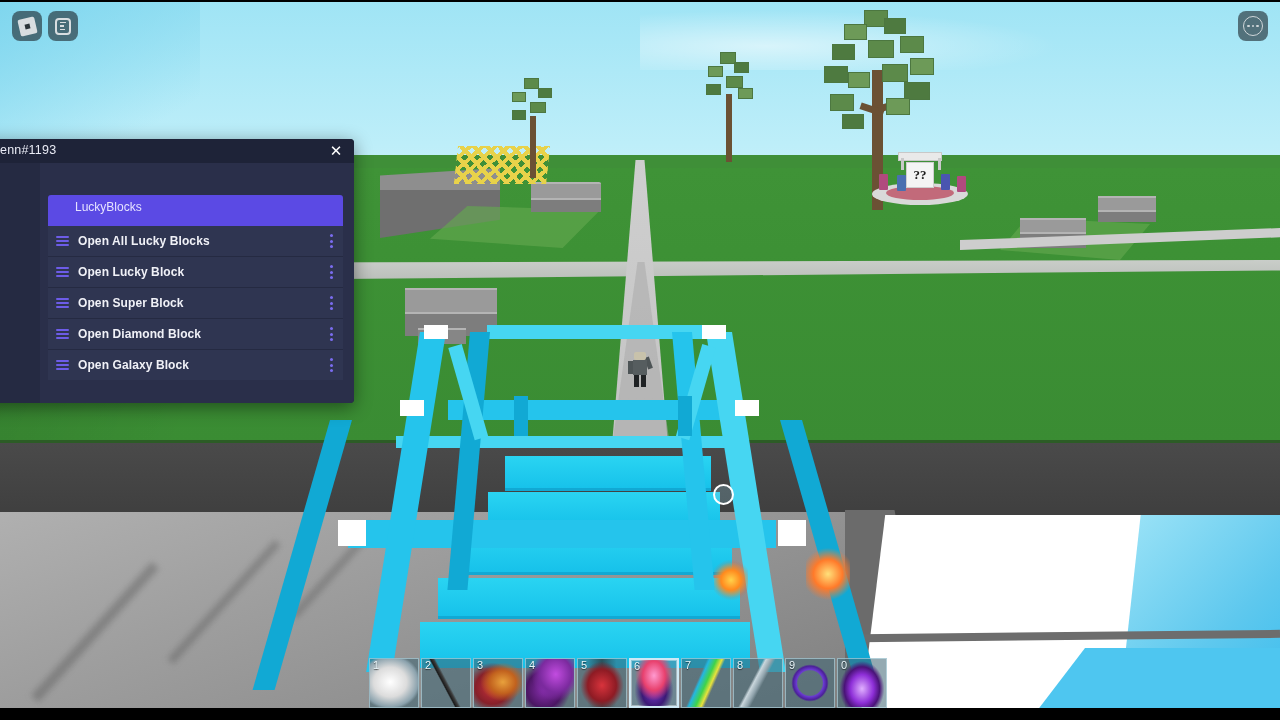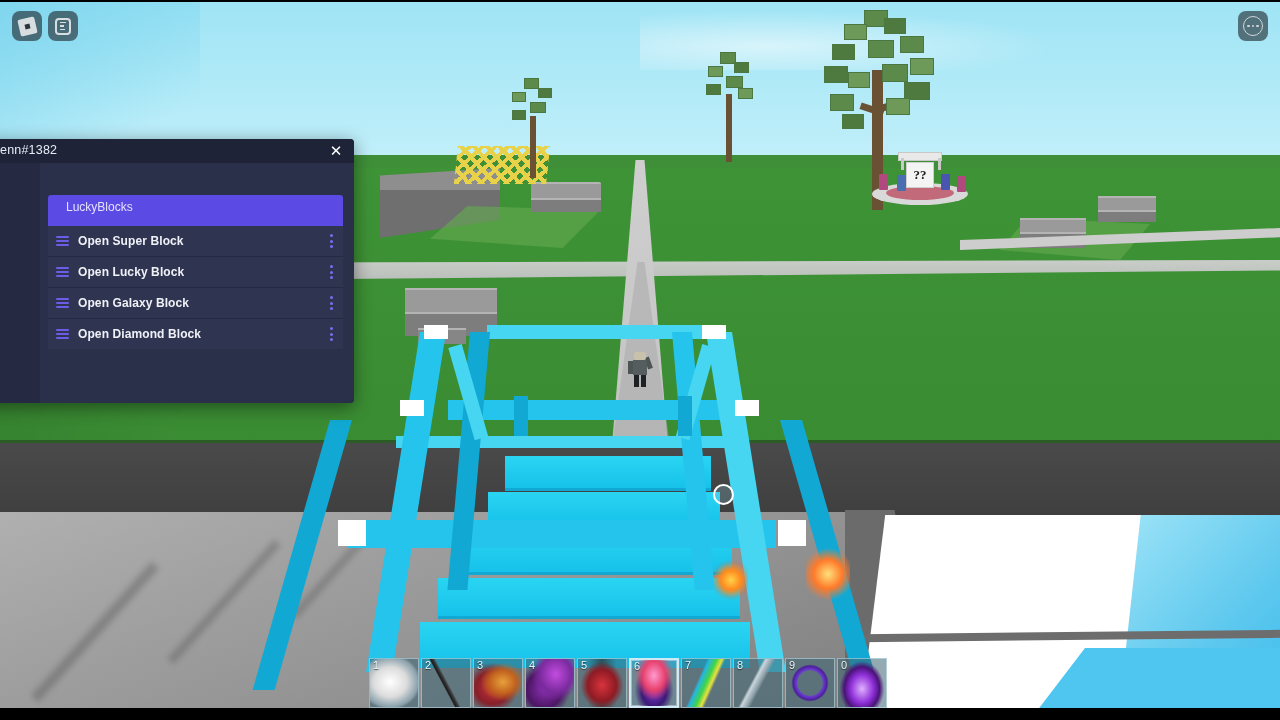--- a/index.html
+++ b/index.html
@@ -279,21 +279,21 @@
   .hub-content {
     position: absolute; left: 96px; top: 0px;
     width: 314px; height: 240px;
     background: #2a2f4a;
   }
   .hub-header-btn {
     position: absolute; left: 8px; top: 32px;
     width: 295px; height: 36px;
     background: #5b4ae4; border-radius: 3px;
     color: #e5e2ff; font-size: 12px; line-height: 24px;
-    padding-left: 18px; box-sizing: border-box; cursor: pointer;
+    padding-left: 27px; box-sizing: border-box; cursor: pointer;
   }
   .hub-list { position: absolute; left: 8px; top: 63px; width: 295px; }
   .hub-item {
     position: relative; height: 30px;
     background: #2f3551;
     border-bottom: 1px solid #252a42;
     display: flex; align-items: center;
     cursor: pointer;
   }
   .hub-item:last-child { border-bottom: none; }
@@ -561,35 +561,35 @@
   <div class="topbar-icon" id="rbx-chat">
     <div class="rbx-chat-shape">
         <b></b>
         <b></b>
         <b></b>
       </div>
   </div>
 
   <div id="hub-panel">
     <div class="hub-title-bar">
-      <div class="hub-title">enn#1382</div>
+      <div class="hub-title">enn#1193</div>
       <div class="hub-close">✕</div>
     </div>
     <div class="hub-body">
 
       <div class="hub-content">
         <div class="hub-header-btn">LuckyBlocks</div>
         <div class="hub-list" id="hub-list">
             <div class="hub-item">
               <div class="hub-item-drag">
                 <i></i>
                 <i></i>
                 <i></i>
               </div>
-              <div class="hub-item-label">Open Super Block</div>
+              <div class="hub-item-label">Open All Lucky Blocks</div>
               <div class="hub-item-dots">
                 <i></i>
                 <i></i>
                 <i></i>
               </div>
             </div>
             <div class="hub-item">
               <div class="hub-item-drag">
                 <i></i>
                 <i></i>
@@ -601,40 +601,53 @@
                 <i></i>
                 <i></i>
               </div>
             </div>
             <div class="hub-item">
               <div class="hub-item-drag">
                 <i></i>
                 <i></i>
                 <i></i>
               </div>
-              <div class="hub-item-label">Open Galaxy Block</div>
+              <div class="hub-item-label">Open Super Block</div>
               <div class="hub-item-dots">
                 <i></i>
                 <i></i>
                 <i></i>
               </div>
             </div>
             <div class="hub-item">
               <div class="hub-item-drag">
                 <i></i>
                 <i></i>
                 <i></i>
               </div>
               <div class="hub-item-label">Open Diamond Block</div>
               <div class="hub-item-dots">
                 <i></i>
                 <i></i>
                 <i></i>
               </div>
             </div>
+            <div class="hub-item">
+              <div class="hub-item-drag">
+                <i></i>
+                <i></i>
+                <i></i>
+              </div>
+              <div class="hub-item-label">Open Galaxy Block</div>
+              <div class="hub-item-dots">
+                <i></i>
+                <i></i>
+                <i></i>
+              </div>
+            </div>
           </div>
       </div>
     </div>
   </div>
 
   <div id="hotbar">
       <div class="slot">
         <div class="slot-art art-rock"></div>
         <div class="slot-num">1</div>
       </div>

